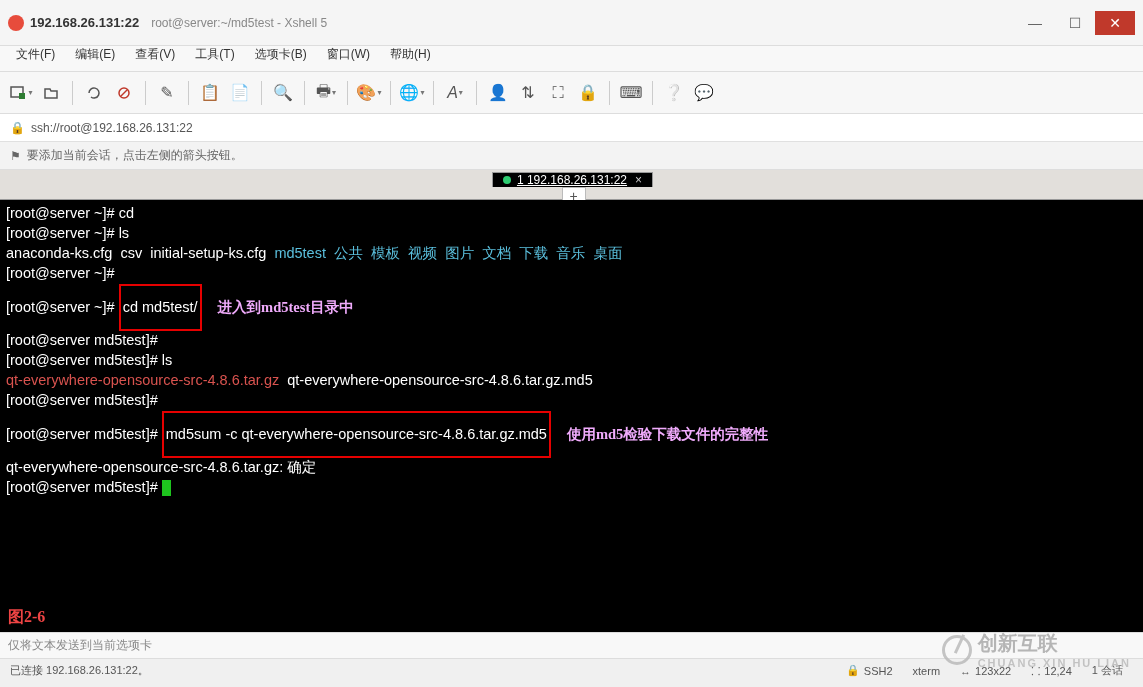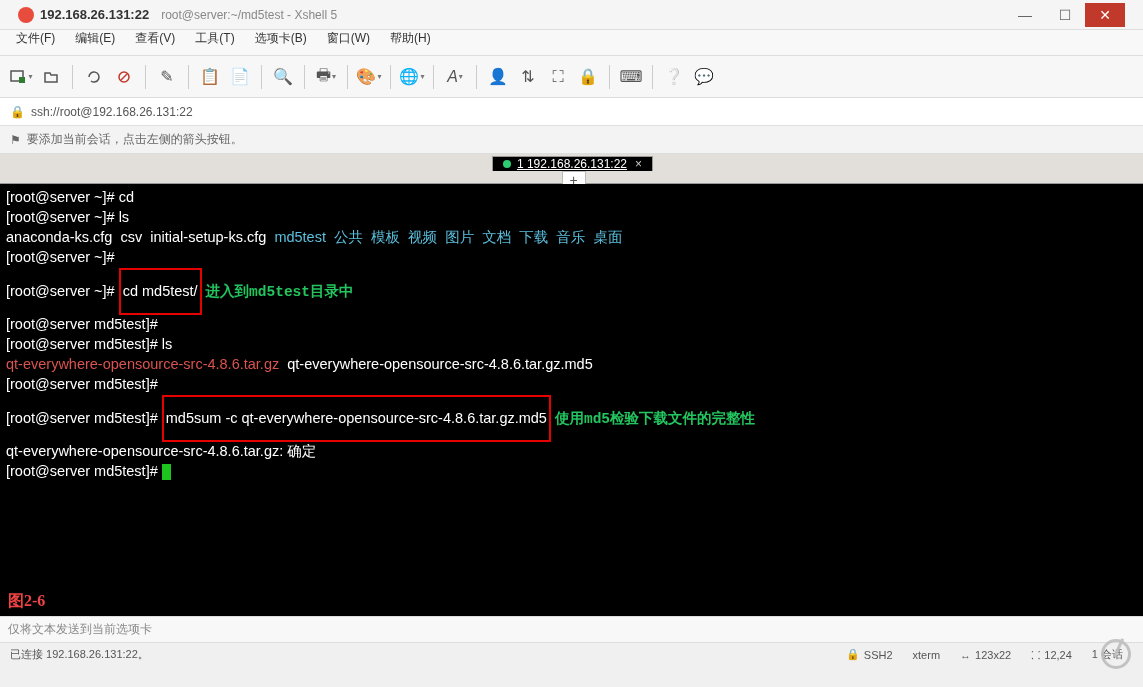--- a/index.html
+++ b/index.html
@@ -1,18 +1,18 @@
 <!DOCTYPE html>
 <html><head>
 <meta charset="utf-8">
 <style>
 * { margin: 0; padding: 0; box-sizing: border-box; font-family: "Microsoft YaHei", Arial, sans-serif; }
 body { background: #f0f0f0; width: 1143px; height: 687px; overflow: hidden; position: relative; }
 
-.titlebar { height: 30px; display: flex; align-items: center; padding: 0 18px; background: #f5f5f5; border-bottom: 1px solid #ddd; }
+.titlebar { height: 46px; display: flex; align-items: center; padding: 0 8px; background: #f5f5f5; border-bottom: 1px solid #ddd; }
 .titlebar .app-icon { width: 16px; height: 16px; background: #e74c3c; border-radius: 50%; margin-right: 6px; }
 .titlebar .title-text { font-weight: bold; font-size: 13px; color: #333; margin-right: 12px; }
 .titlebar .subtitle-text { font-size: 12px; color: #888; }
 .titlebar .win-controls { margin-left: auto; display: flex; }
 .titlebar .win-btn { width: 40px; height: 24px; display: flex; align-items: center; justify-content: center; font-size: 14px; color: #666; }
 .titlebar .win-btn.close { background: #c0392b; color: #fff; }
 
 .menubar { height: 26px; display: flex; padding: 0 6px; border-bottom: 1px solid #ddd; background: #f8f8f8; font-size: 12px; }
 .menubar .menu-item { padding: 0 10px; color: #333; cursor: pointer; }
 
@@ -32,21 +32,21 @@
 .tabstrip .tab .dot { width: 8px; height: 8px; background: #2ecc71; border-radius: 50%; margin-right: 6px; }
 .tabstrip .tab .lbl { text-decoration: underline; }
 .tabstrip .tab .close { margin-left: 8px; color: #ccc; cursor:pointer;}
 .tabstrip .addtab { width: 24px; height: 24px; display:flex; align-items:center; justify-content:center; background:#fff; border:1px solid #bbb; margin-left:4px; cursor:pointer; font-size:14px; color:#555;}
 .tabstrip .nav-arrows { margin-left:auto; padding-right:8px; display:flex; gap:6px; color:#888; font-size:11px;}
 
 .terminal { background: #000; color: #fff; font-family: "Consolas", "Courier New", monospace; font-size: 14.5px; line-height: 19px; padding: 4px 6px; height: 432px; overflow: hidden; position: relative; white-space: pre; }
 .terminal .cyan { color: #5bc0de; }
 .terminal .red-file { color: #d9534f; }
 .terminal .box1 { border: 2px solid #e60000; display:inline-block; padding:12px 2px; }
-.terminal .anno1 { color: #22c55e; font-weight: bold; margin-left: 4px; font-family:Liberation Mono, monospace;}
+.terminal .anno1 { color: #f0abfc; font-weight: bold; margin-left: 16px; font-family:Liberation Serif, serif;}
 .terminal .fig { position: absolute; bottom: 6px; left: 8px; color: #ef4444; font-weight: bold; font-size:16px; font-family:"Microsoft YaHei";}
 .terminal .cursor { display:inline-block; width:9px; height:16px; background:#1ec41e; vertical-align:middle; }
 
 .inputbar { height: 26px; display:flex; align-items:center; padding:12px 8px; background:#f8f8f8; border-top:1px solid #ddd; font-size:12px; color:#888;}
 .statusbar { height: 24px; display:flex; align-items:center; padding:0 10px; background:#f0f0f0; border-top:1px solid #ddd; font-size:11px; color:#555;}
 .statusbar .left { margin-right:auto; }
 .statusbar .item { padding:0 10px; display:flex; align-items:center; gap:4px;}
 
 .watermark { position:absolute; right:12px; bottom:18px; display:flex; align-items:center; gap:6px; color:#aaa; font-weight:bold; font-size:20px; opacity:0.85;}
 .watermark .logo { width:30px; height:30px; border:3px solid #bbb; border-radius:50%; position:relative;}
@@ -178,13 +178,17 @@
   <span class="left">已连接 192.168.26.131:22。</span>
   <span class="item">🔒 <span>SSH2</span></span>
   <span class="item">xterm</span>
   <span class="item">↔ <span>123x22</span></span>
   <span class="item">⸬ <span>12,24</span></span>
   <span class="item">1 会话</span>
 </div>
 
 <div class="watermark">
   <div class="logo"></div>
+  <div>
+    <span>创新互联</span>
+    <span class="cn">CHUANG XIN HU LIAN</span>
+  </div>
 </div>
 
 </body></html>

